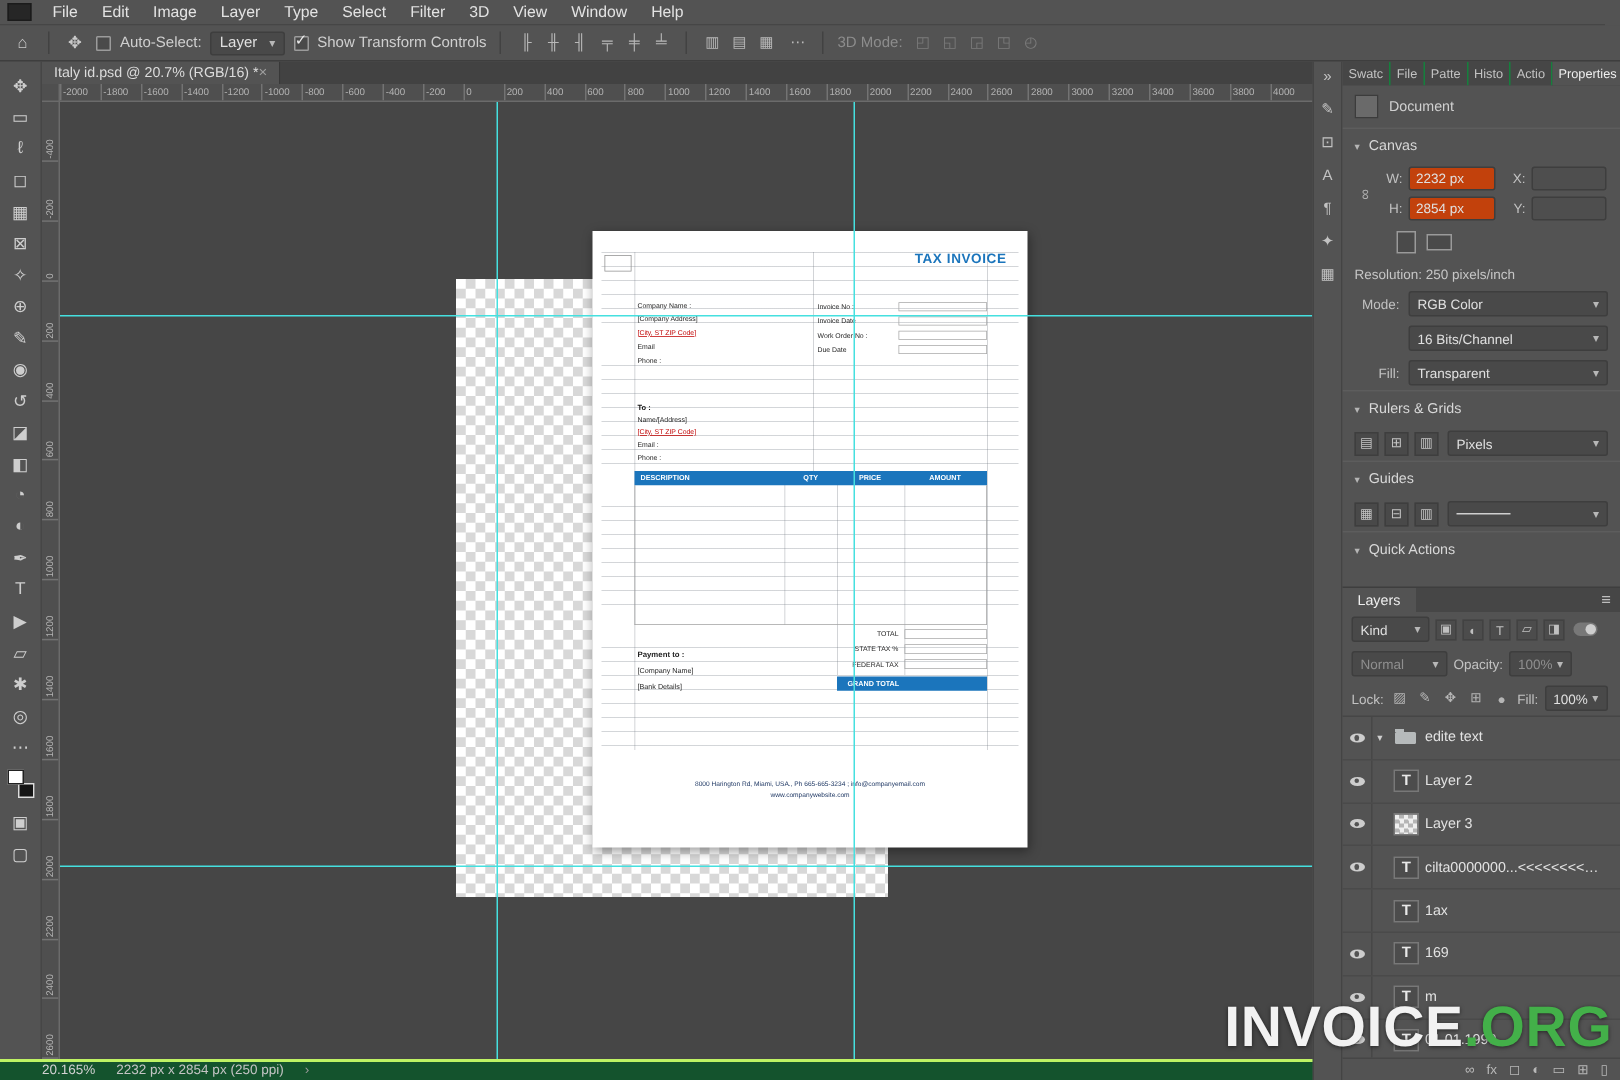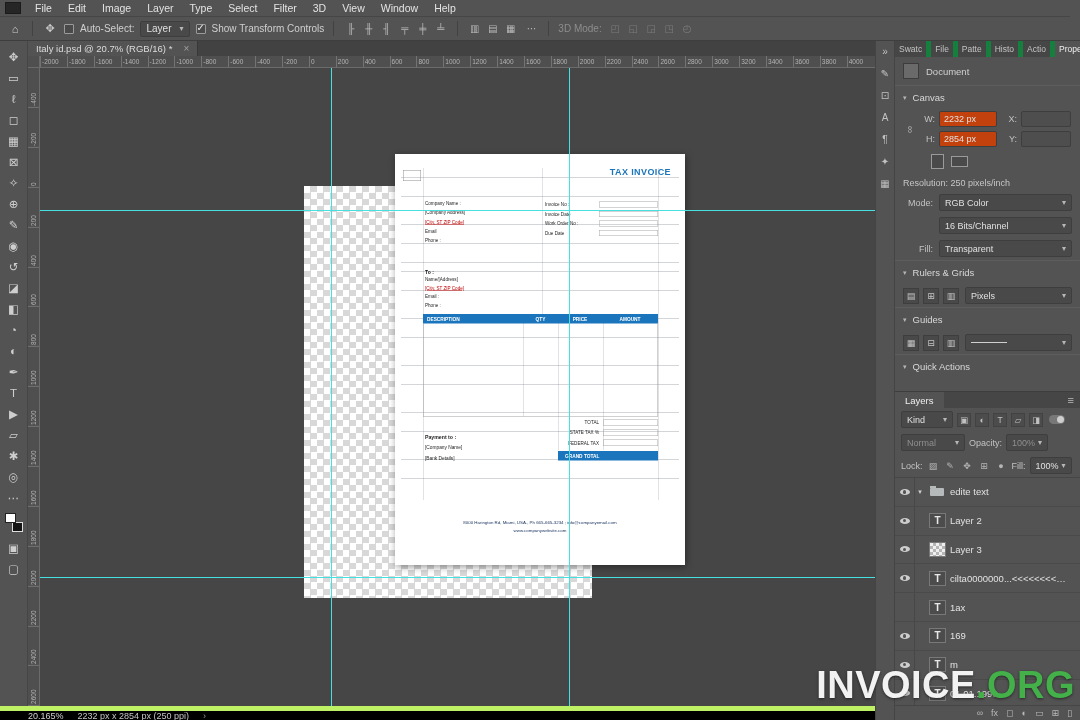--- a/index.html
+++ b/index.html
@@ -23,21 +23,21 @@
 .olabel{font-size:10px;color:#cfcfcf;white-space:nowrap}
 .olabel.dim{color:#8d8d8d}
 .mini-select{height:16px;background:#494949;border:1px solid #3e3e3e;border-radius:2px;font-size:10px;color:#e0e0e0;display:flex;align-items:center;padding:0 5px;gap:8px}
 .icon-row{display:flex;gap:3px}
 .gicon{font-size:10px;color:#b9b9b9;width:15px;text-align:center}
 .gicon.dim{color:#7c7c7c}
 .caret{font-size:8px;color:#b7b7b7}
 
 
 #tabbar{position:absolute;left:28px;top:41px;width:847px;height:15px;background:#424242;display:flex;z-index:25}
-.doc-tab{background:#535353;display:flex;align-items:center;padding:0 8px;gap:11px;border-right:1px solid #383838}
+.doc-tab{background:#535353;display:flex;align-items:center;padding:0 8px;gap:0;border-right:1px solid #383838}
 .doc-tab .t{font-size:9.5px;color:#dcdcdc;white-space:nowrap}
 .doc-tab .x{font-size:10px;color:#9f9f9f}
 
 
 #toolbar{position:absolute;left:0;top:41px;width:28px;height:665px;background:#535353;border-right:1px solid #464646;display:flex;flex-direction:column;align-items:center;padding-top:5px;z-index:20}
 #tools{display:flex;flex-direction:column;align-items:center}
 .tool{width:24px;height:21px;display:flex;align-items:center;justify-content:center;font-size:11.5px;color:#cecece}
 .swatches{position:relative;width:20px;height:19px;margin:5px 0}
 .swatches .fg{position:absolute;left:1px;top:0;width:11px;height:10px;background:#ffffff;border:1px solid #222;z-index:2}
 .swatches .bg{position:absolute;right:1px;bottom:0;width:11px;height:10px;background:#151515;border:1px solid #ddd}
@@ -86,33 +86,33 @@
 .grand{left:326px;top:594px;width:200px;height:19px;background:#1b75bc;color:#fff;font-weight:bold;font-size:9.6px;display:flex;align-items:center;padding-left:14px}
 .pay{left:60px;top:560px;width:210px;display:flex;flex-direction:column;gap:10px}
 .pay .pr{font-size:9.6px;color:#1f1f1f}
 .pay .v-bold{font-weight:bold;font-size:10.4px}
 .foot1{left:0;top:732px;width:100%;text-align:center;font-size:8.8px;color:#1f3864}
 .foot2{left:0;top:747px;width:100%;text-align:center;font-size:8.8px;color:#1f3864}
 .guide-v{position:absolute;top:0;width:1px;height:100%;background:#45e0df;z-index:5}
 .guide-h{position:absolute;left:0;height:1px;width:100%;background:#45e0df;z-index:5}
 
 
-#statusbar{position:absolute;left:0;top:706px;width:875px;height:14px;background:#000000;border-top:5px solid #bef264;display:flex;align-items:center;gap:14px;padding-left:28px;z-index:25}
+#statusbar{position:absolute;left:0;top:706px;width:875px;height:14px;background:#14532d;border-top:2px solid #bef264;display:flex;gap:14px;padding-left:28px;z-index:25}
 #statusbar .z{font-size:9px;color:#d2d2d2}
 #statusbar .d{font-size:9px;color:#c4c4c4}
 #statusbar .c{font-size:9px;color:#9a9a9a}
 
 
 #rightstrip{position:absolute;left:875px;top:41px;width:20px;height:679px;background:#535353;border-left:1px solid #444;border-right:1px solid #444;display:flex;flex-direction:column;align-items:center;padding-top:5px;gap:11px;z-index:20}
 .sicon{font-size:10px;color:#c2c2c2}
 
 
 #rightpanel{position:absolute;left:895px;top:41px;width:185px;height:679px;background:#535353;z-index:20;display:flex;flex-direction:column}
 #ptabs{height:16px;background:#464646;display:flex;overflow:hidden;flex:0 0 16px}
-.ptab{font-size:8.5px;color:#c3c3c3;padding:3px 4px;white-space:nowrap;border-right:5px solid #15803d}
+.ptab{font-size:8.5px;color:#c3c3c3;padding:3px 4px;white-space:nowrap;border-right:1px solid #15803d}
 .ptab.v-active{background:#535353;color:#efefef}
 #props{flex:0 0 335px;overflow:hidden;border-bottom:1px solid #3e3e3e}
 .prow{display:flex;align-items:center;gap:7px;padding:6px 8px}
 .doc-ic{width:16px;height:16px;background:#6a6a6a;border:1px solid #3c3c3c}
 .plabel{font-size:9.5px;color:#d0d0d0}
 .sec{display:flex;align-items:center;gap:6px;padding:6px 8px;border-top:1px solid #5d5d5d;font-size:9.5px;color:#d8d8d8}
 .sec .chev{font-size:7px;color:#b5b5b5}
 .dims{display:grid;grid-template-columns:14px 14px 58px 16px 50px;gap:4px;align-items:center;padding:2px 8px}
 .lnk{grid-row:1/3;transform:rotate(90deg);color:#b0b0b0;font-size:10px;text-align:center}
 .flabel{font-size:9px;color:#c2c2c2;text-align:right}

